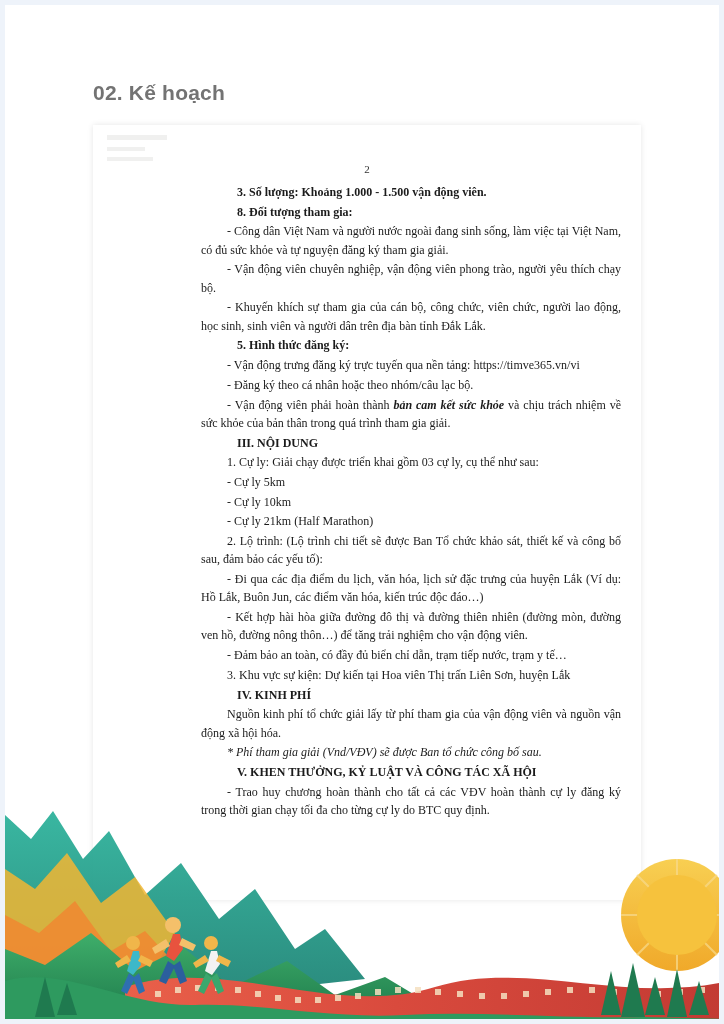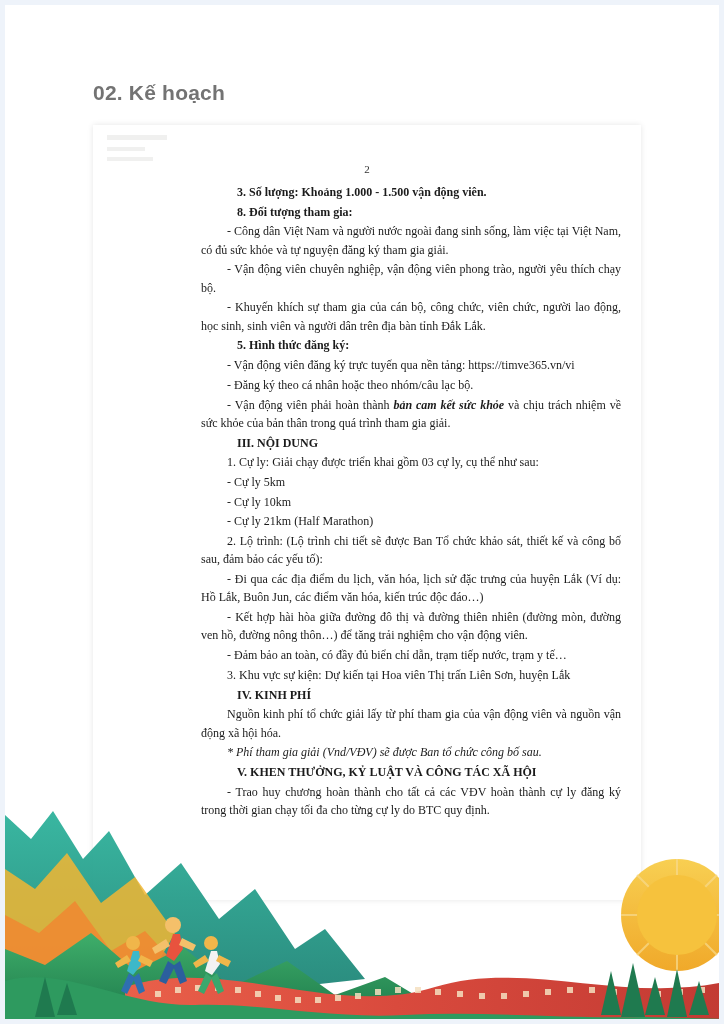--- a/index.html
+++ b/index.html
@@ -130,21 +130,21 @@
 
       <div class="doc-pageno">2</div>
 
       <div class="doc-body" id="doc-body">
           <p class="head-ind"><span class="bold">3. Số lượng:</span><span> Khoảng 1.000 - 1.500 vận động viên.</span></p>
           <p class="head-ind"><span class="bold">8. Đối tượng tham gia:</span></p>
           <p class="ind"><span>- Công dân Việt Nam và người nước ngoài đang sinh sống, làm việc tại Việt Nam, có đủ sức khỏe và tự nguyện đăng ký tham gia giải.</span></p>
           <p class="ind"><span>- Vận động viên chuyên nghiệp, vận động viên phong trào, người yêu thích chạy bộ.</span></p>
           <p class="ind"><span>- Khuyến khích sự tham gia của cán bộ, công chức, viên chức, người lao động, học sinh, sinh viên và người dân trên địa bàn tỉnh Đắk Lắk.</span></p>
           <p class="head-ind"><span class="bold">5. Hình thức đăng ký:</span></p>
-          <p class="ind"><span>- Vận động viên đăng ký trực tuyến qua nền tảng: https://timve365.vn/vi</span></p>
+          <p class="ind"><span>- Vận động trưng đăng ký trực tuyến qua nền tảng: https://timve365.vn/vi</span></p>
           <p class="ind"><span>- Đăng ký theo cá nhân hoặc theo nhóm/câu lạc bộ.</span></p>
           <p class="ind"><span>- Vận động viên phải hoàn thành </span><span class="bolditalic">bản cam kết sức khỏe</span><span> và chịu trách nhiệm về sức khỏe của bản thân trong quá trình tham gia giải.</span></p>
           <p class="head-ind"><span class="bold">III. NỘI DUNG</span></p>
           <p class="ind"><span>1. Cự ly: Giải chạy được triển khai gồm 03 cự ly, cụ thể như sau:</span></p>
           <p class="ind"><span>- Cự ly 5km</span></p>
           <p class="ind"><span>- Cự ly 10km</span></p>
           <p class="ind"><span>- Cự ly 21km (Half Marathon)</span></p>
           <p class="ind"><span>2. Lộ trình: (Lộ trình chi tiết sẽ được Ban Tổ chức khảo sát, thiết kế và công bố sau, đảm bảo các yếu tố):</span></p>
           <p class="ind"><span>- Đi qua các địa điểm du lịch, văn hóa, lịch sử đặc trưng của huyện Lắk (Ví dụ: Hồ Lắk, Buôn Jun, các điểm văn hóa, kiến trúc độc đáo…)</span></p>
           <p class="ind"><span>- Kết hợp hài hòa giữa đường đô thị và đường thiên nhiên (đường mòn, đường ven hồ, đường nông thôn…) để tăng trải nghiệm cho vận động viên.</span></p>

